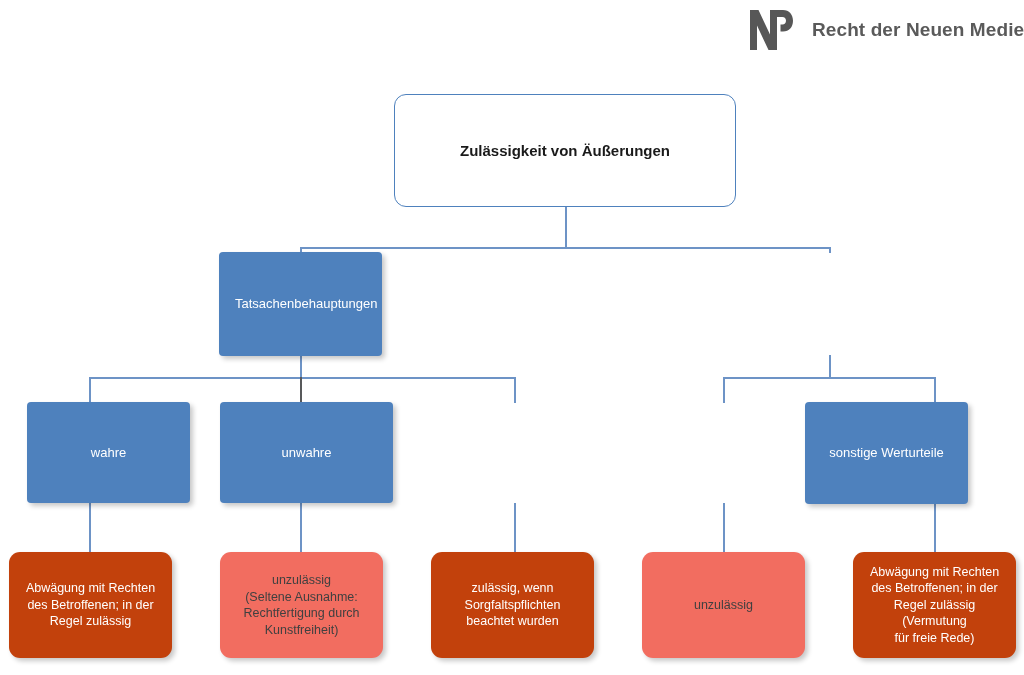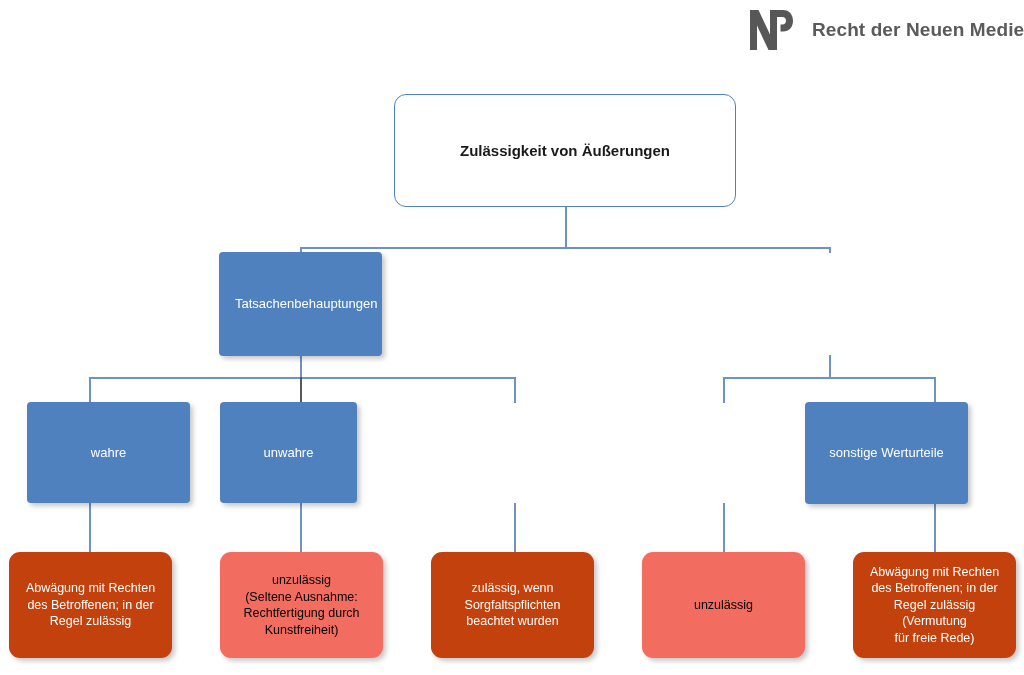--- a/index.html
+++ b/index.html
@@ -77,21 +77,21 @@
   .node.green {
     background: #c2410c;
     border-radius: 11px;
     color: #ffffff;
     font-size: 12.5px;
     box-shadow: 3px 3px 5px rgba(0,0,0,0.22);
   }
   .node.red {
     background: #F26D60;
     border-radius: 11px;
-    color: #000000;
+    color: #404040;
     font-size: 12.5px;
     box-shadow: 3px 3px 5px rgba(0,0,0,0.22);
   }
 
   
   .conn {
     position: absolute;
     background: #6D93C6;
   }
   .conn.dark {
@@ -141,21 +141,21 @@
 
   <div class="node blue" style="left:219px; top:252px; width:163px; height:104px;">
     <span class="node-label">Tatsachenbehauptungen</span>
   </div>
 
 
   <div class="node blue" style="left:9px; top:402px; width:163px; height:101px;margin-left:18px;">
     <span class="node-label">wahre</span>
   </div>
 
-  <div class="node blue" style="left:220px; top:402px; width:137px; height:101px;">
+  <div class="node blue" style="left:220px; top:402px; width:173px; height:101px;">
     <span class="node-label">unwahre</span>
   </div>
 
 
 
   <div class="node blue" style="left:805px; top:402px; width:163px; height:102px;">
     <span class="node-label">sonstige Werturteile</span>
   </div>
 
   <div class="node green" style="left:9px; top:552px; width:163px; height:106px;">

